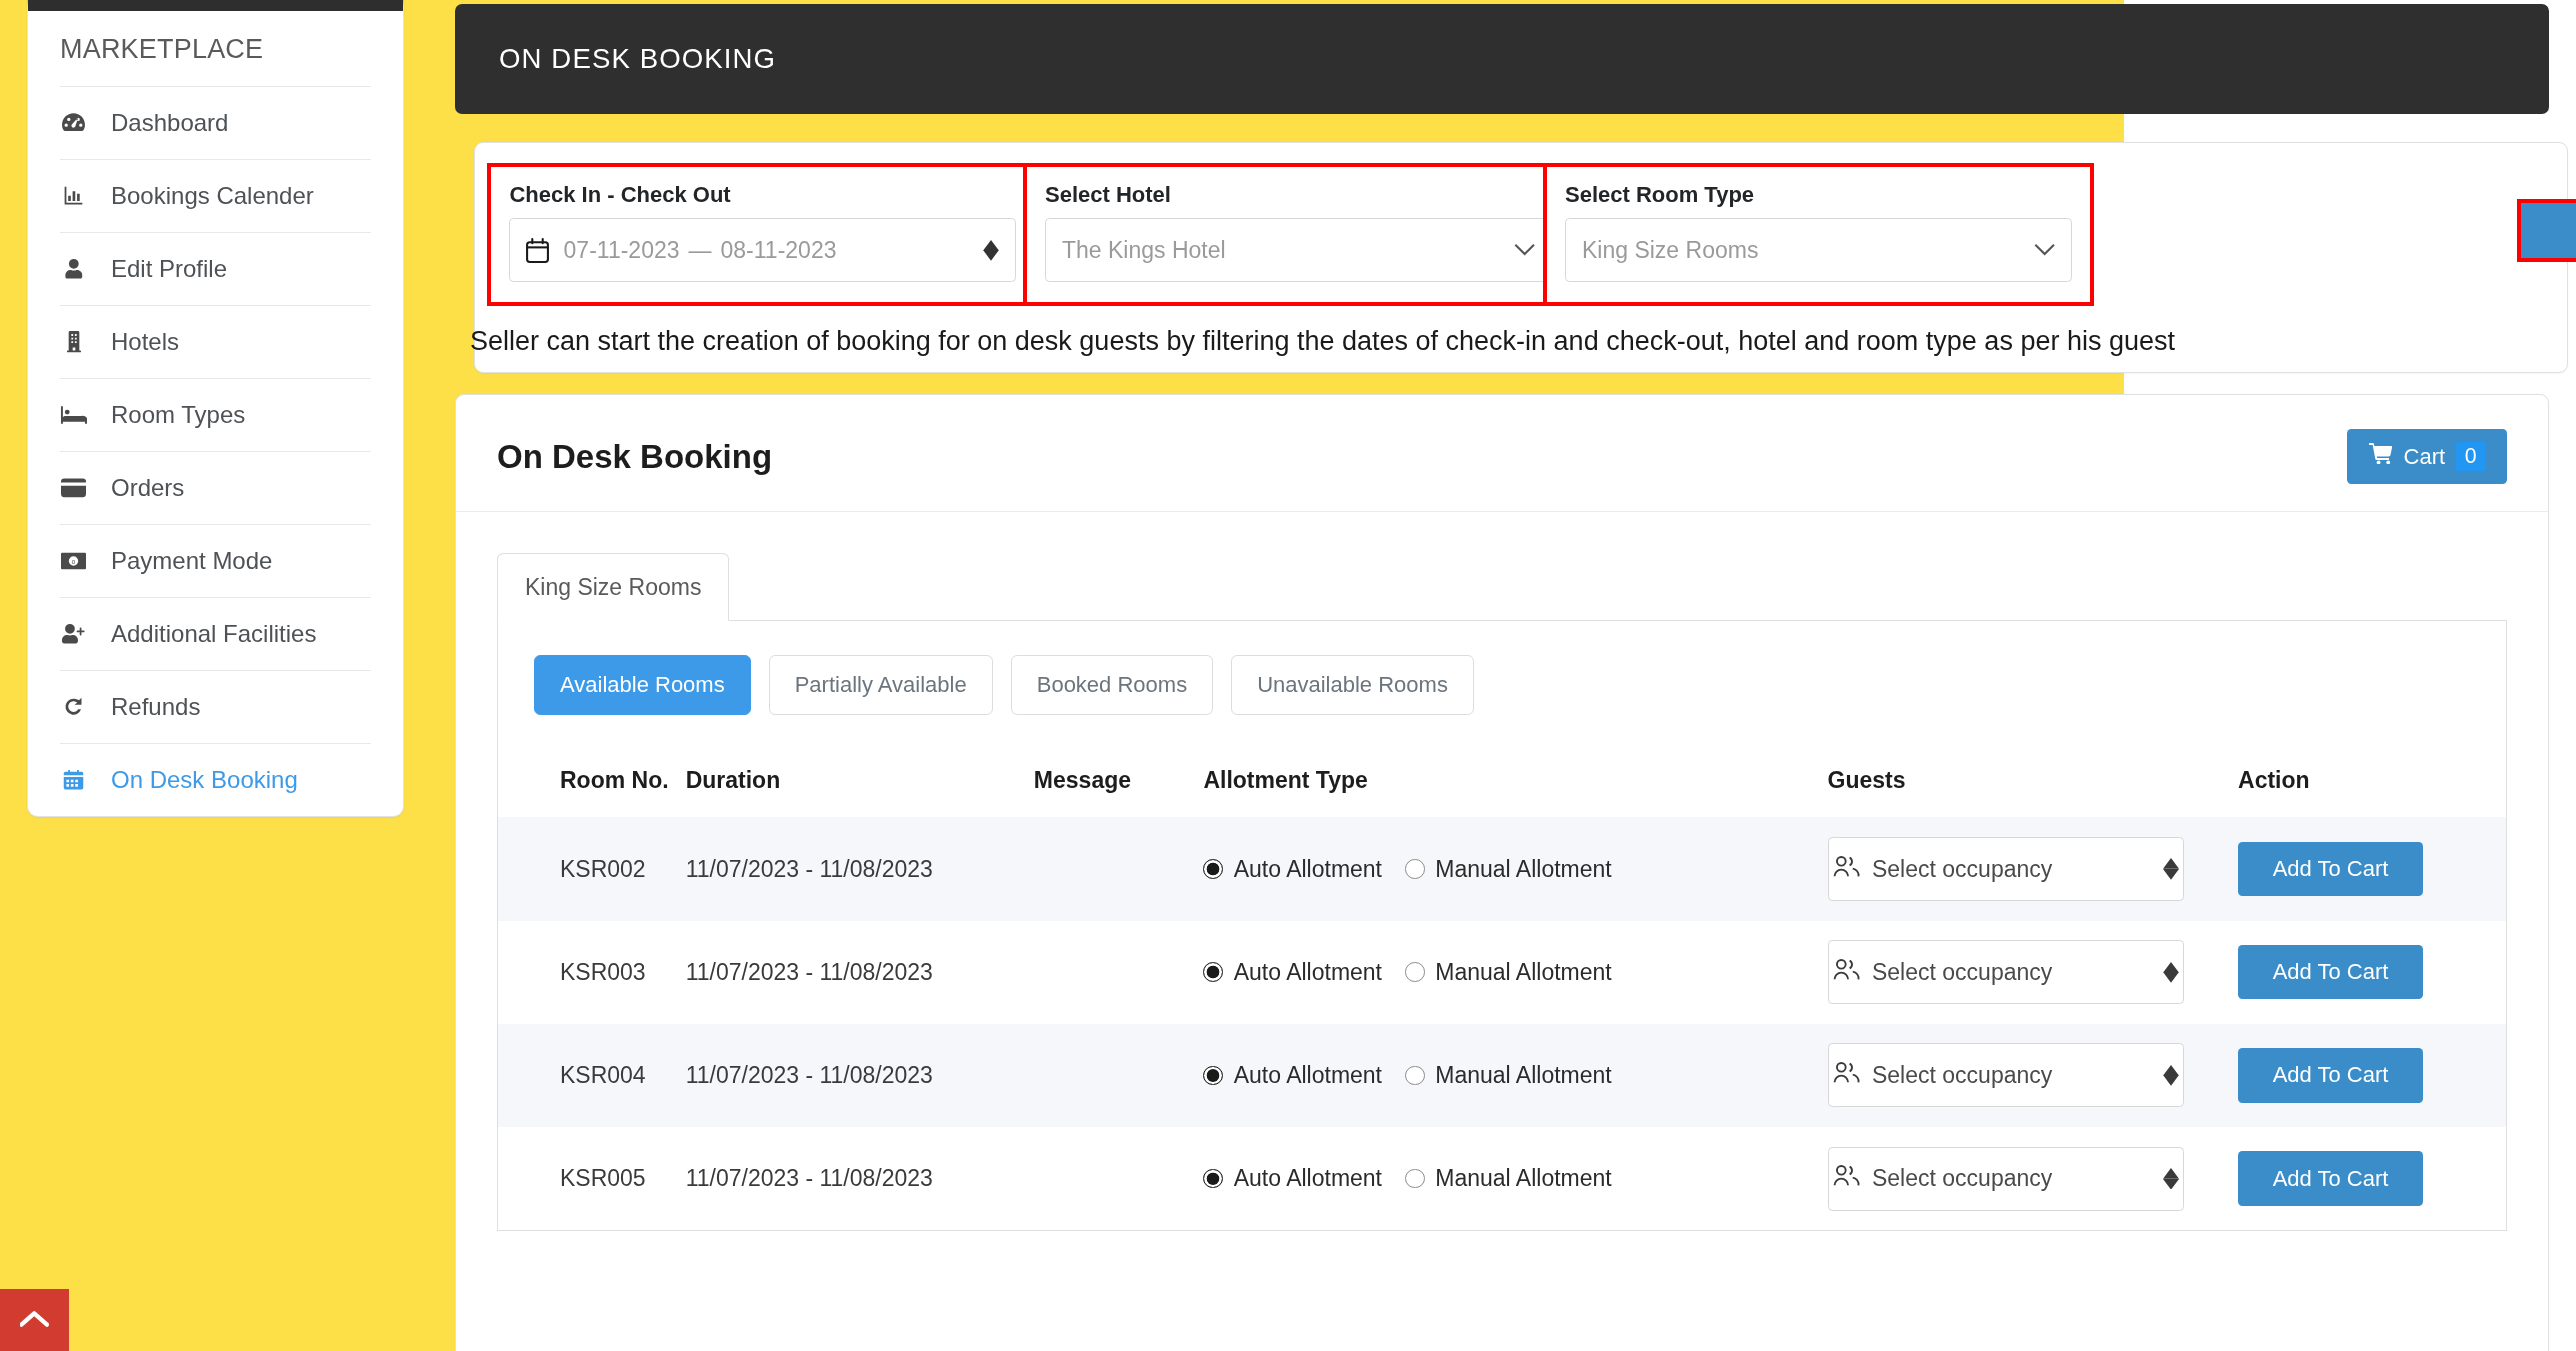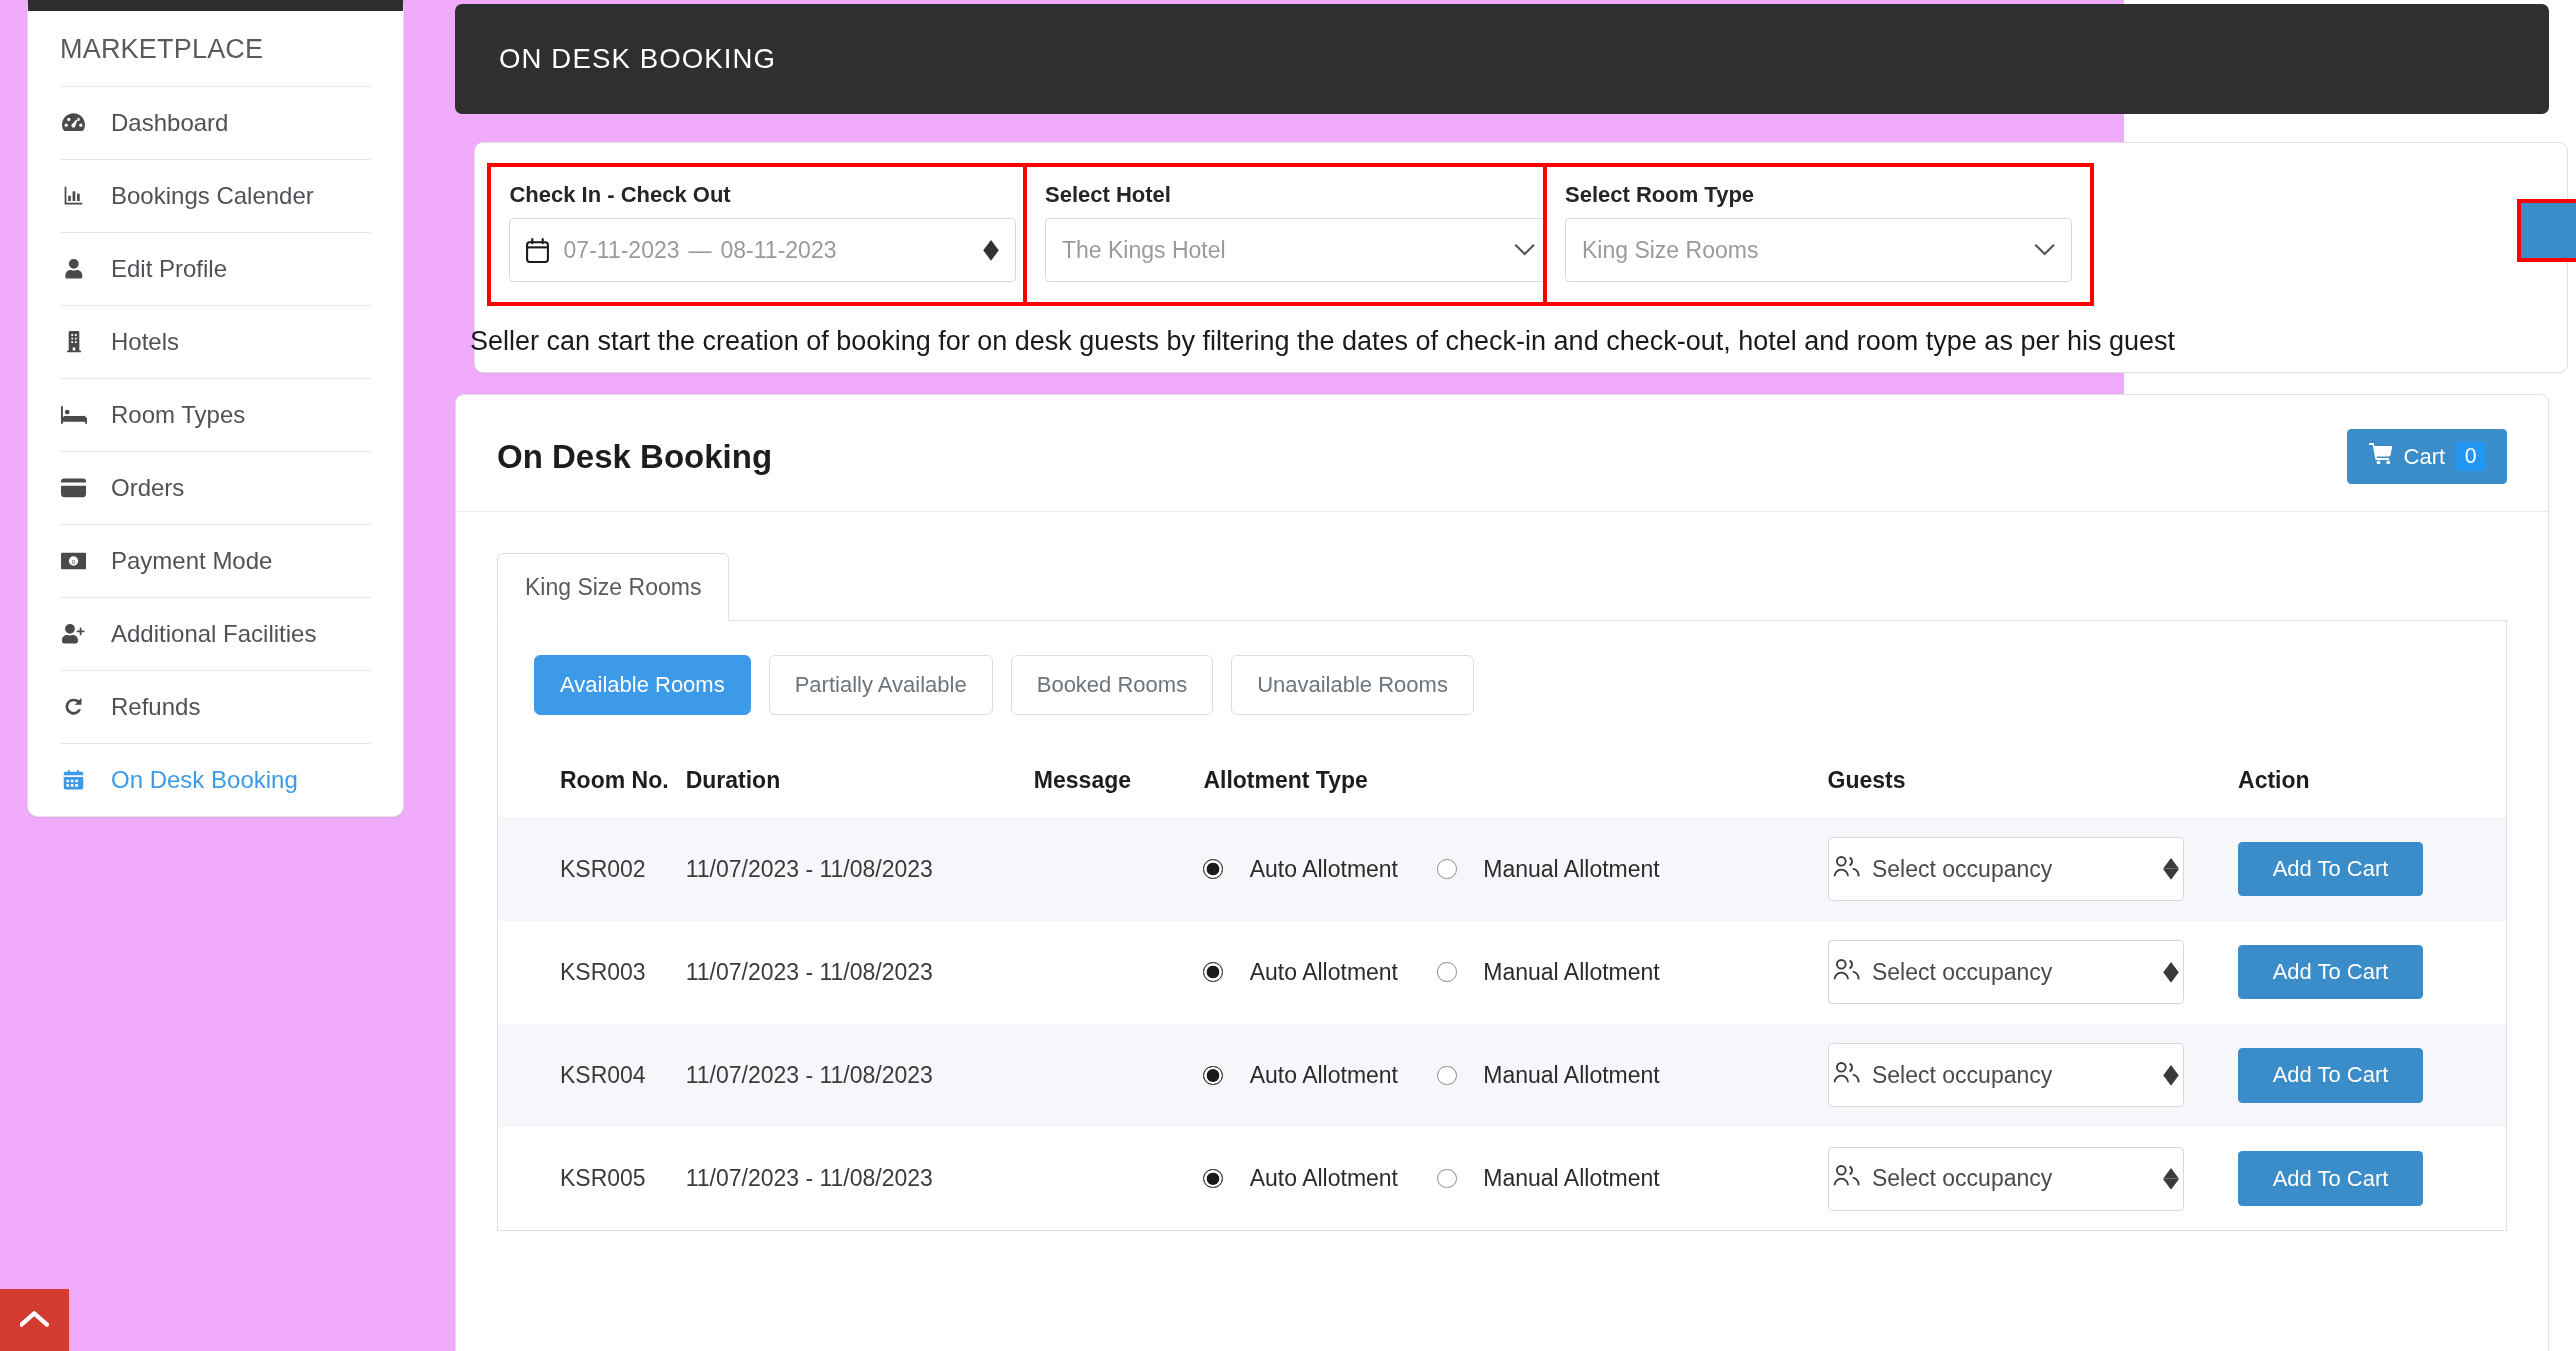--- a/index.html
+++ b/index.html
@@ -3,21 +3,21 @@
 <meta charset="utf-8">
 <style>
   * { box-sizing: border-box; }
   html, body {
     margin: 0; padding: 0;
     width: 2576px; height: 1351px;
     background: #ffffff;
     font-family: "Liberation Sans", sans-serif;
     overflow: hidden;
   }
-  .page { position: relative; width: 2124px; height: 1351px; background:#f0abfc; }
+  .page { position: relative; width: 2124px; height: 1351px; background:#fde047; }
 
   
   .sidebar {
     position: absolute;
     left: 27px; top: -12.4px;
     width: 377px;
     background: #ffffff;
     border: 0.9px solid #e3e3e3;
     border-radius: 10.7px;
     border-top: 23px solid #2e2e2e;
@@ -165,21 +165,21 @@
   }
   table.rooms td { font-size: 23px; color:#3a3a3a; padding: 19.6px 0; vertical-align: middle; }
   table.rooms tbody tr.alt { background: #f5f7fa; }
   .col-room   { width: 187px; padding-left: 62px !important; }
   .col-dur    { width: 347px; }
   .col-msg    { width: 169px; }
   .col-allot  { width: 622px; }
   .col-guests { width: 409px; }
   .col-action { width: 267px; }
 
-  .allot { display:flex; align-items:center; gap: 16px; }
+  .allot { display:flex; align-items:center; gap: 0; }
   .radio {
     width: 19.6px; height: 19.6px; border-radius: 50%;
     border: 0.9px solid #8b8b8b; background:#fff; display:inline-block;
     position: relative; flex: 0 0 auto;
   }
   .radio.checked { background:#1a1a1a; border-color:#1a1a1a; box-shadow: inset 0 0 0 2.7px #fff, inset 0 0 0 18px #1a1a1a; }
   .radio.checked::after {
     content:""; position:absolute; inset:2.7px; border-radius:50%; background:#1a1a1a;
   }
   .radio.checked { background:#fff; }

